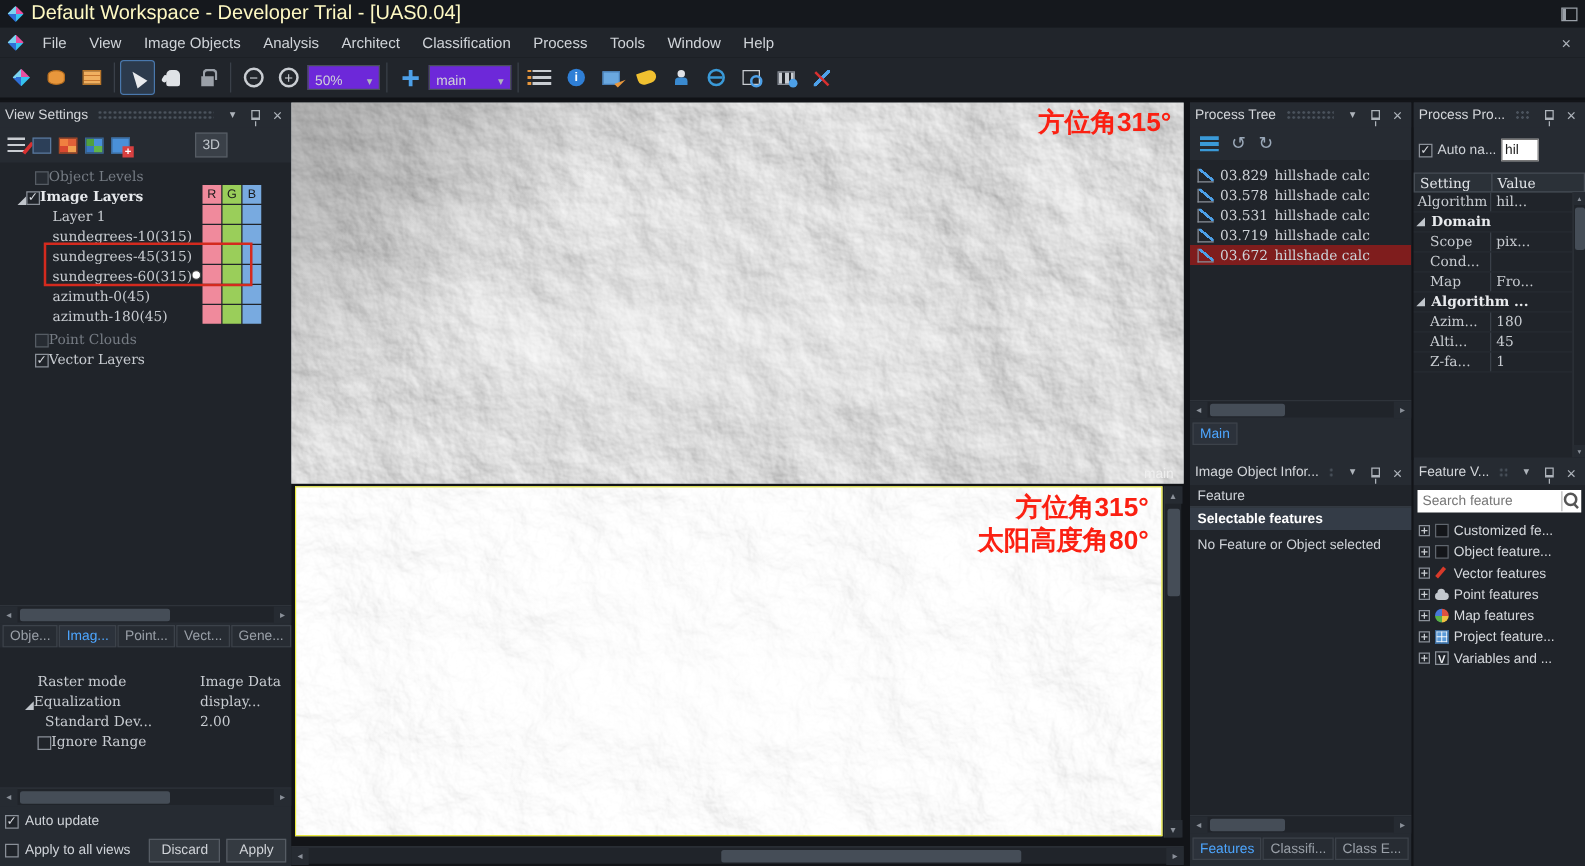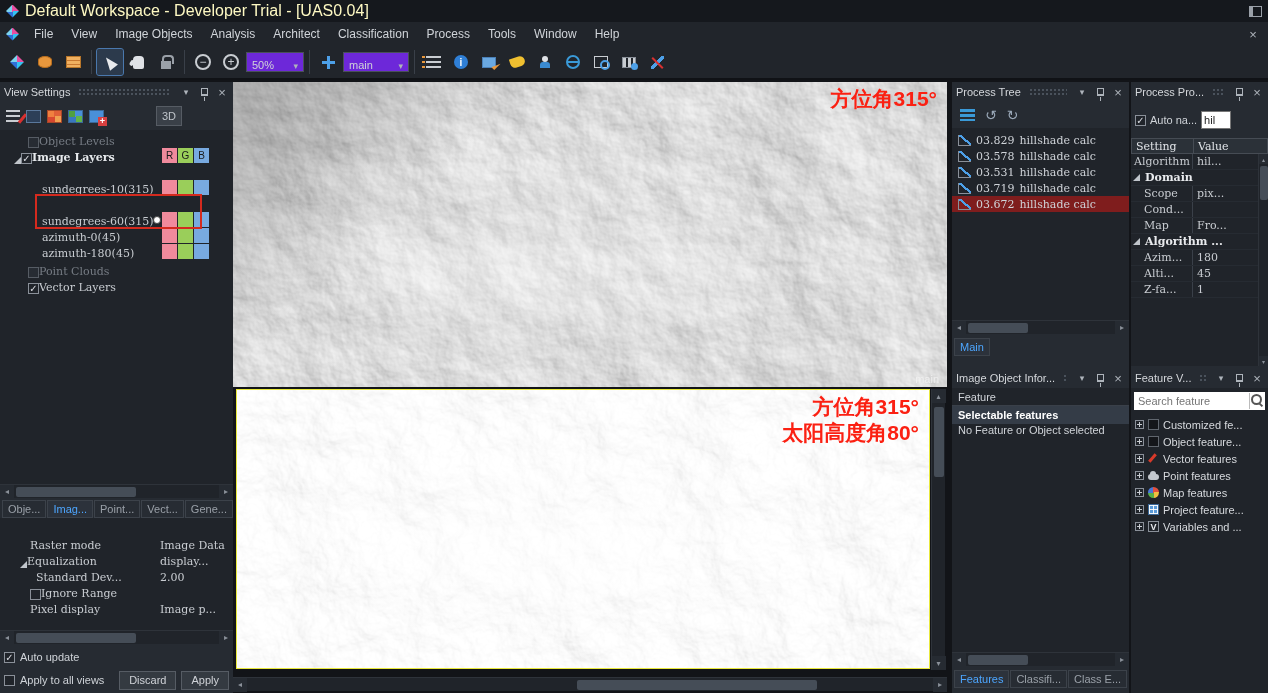--- a/index.html
+++ b/index.html
@@ -300,22 +300,34 @@
           <span>Object Levels</span>
         </div>
         <div class="trow" style="top:18px;padding-left:2px">
           <span class="exp"></span>
           <span class="cb checked"></span>
           <span class="bold">Image Layers</span>
           <span class="cc" style="left:150px;background:#f08a9c">R</span>
           <span class="cc" style="left:166px;background:#9ace5a">G</span>
           <span class="cc" style="left:182px;background:#78aae0">B</span>
         </div>
+        <div class="trow" style="top:34px;padding-left:30px">
+          <span>Layer 1</span>
+          <span class="cc" style="left:150px;background:#f08a9c"></span>
+          <span class="cc" style="left:166px;background:#9ace5a"></span>
+          <span class="cc" style="left:182px;background:#78aae0"></span>
+        </div>
         <div class="trow" style="top:50px;padding-left:30px">
           <span>sundegrees-10(315)</span>
+          <span class="cc" style="left:150px;background:#f08a9c"></span>
+          <span class="cc" style="left:166px;background:#9ace5a"></span>
+          <span class="cc" style="left:182px;background:#78aae0"></span>
+        </div>
+        <div class="trow" style="top:66px;padding-left:30px">
+          <span>sundegrees-45(315)</span>
           <span class="cc" style="left:150px;background:#f08a9c"></span>
           <span class="cc" style="left:166px;background:#9ace5a"></span>
           <span class="cc" style="left:182px;background:#78aae0"></span>
         </div>
         <div class="trow" style="top:82px;padding-left:30px">
           <span>sundegrees-60(315)</span>
           <span class="cc" style="left:150px;background:#f08a9c"></span>
           <span class="cc" style="left:166px;background:#9ace5a"></span>
           <span class="cc" style="left:182px;background:#78aae0"></span>
         </div>
@@ -373,24 +385,20 @@
           <span>Equalization</span>
           <span style="position:absolute;left:148px">display...</span>
         </div>
         <div class="trow" style="top:50px;padding-left:24px">
           <span>Standard Dev...</span>
           <span style="position:absolute;left:148px">2.00</span>
         </div>
         <div class="trow" style="top:66px;padding-left:18px">
           <span class="cb"></span>
           <span>Ignore Range</span>
-        </div>
-        <div class="trow" style="top:82px;padding-left:18px">
-          <span>Pixel display</span>
-          <span style="position:absolute;left:148px">Image p...</span>
         </div>
       </div>
     </div>
 
     <div class="hsb" style="left:0;top:548px;width:233px">
       <span class="sbb gl"></span>
       <span class="sbt">
           <span class="sbthumb" style="left:2px;top:2px;width:120px;height:10px"></span>
         </span>
       <span class="sbb gr"></span>
@@ -530,21 +538,21 @@
         </span>
       <span class="phbtn gx"></span>
     </div>
     <div class="dark abs" style="left:0;top:306px;width:177px;height:264px;position:absolute">
       <div style="height:18px;display:flex;align-items:center;padding-left:6px;border-bottom:1px solid #3a4049">
         <span>Feature</span>
       </div>
       <div style="height:18px;display:flex;align-items:center;padding-left:6px;background:#343c47;color:#fff;font-weight:bold">
         <span>Selectable features</span>
       </div>
-      <div style="height:18px;display:flex;align-items:flex-start;padding-left:6px">
+      <div style="height:18px;display:flex;align-items:flex-end;padding-left:6px">
         <span>No Feature or Object selected</span>
       </div>
     </div>
     <div class="hsb" style="left:0;top:570px;width:177px">
       <span class="sbb gl"></span>
       <span class="sbt">
           <span class="sbthumb" style="left:2px;top:2px;width:60px;height:10px"></span>
         </span>
       <span class="sbb gr"></span>
     </div>

